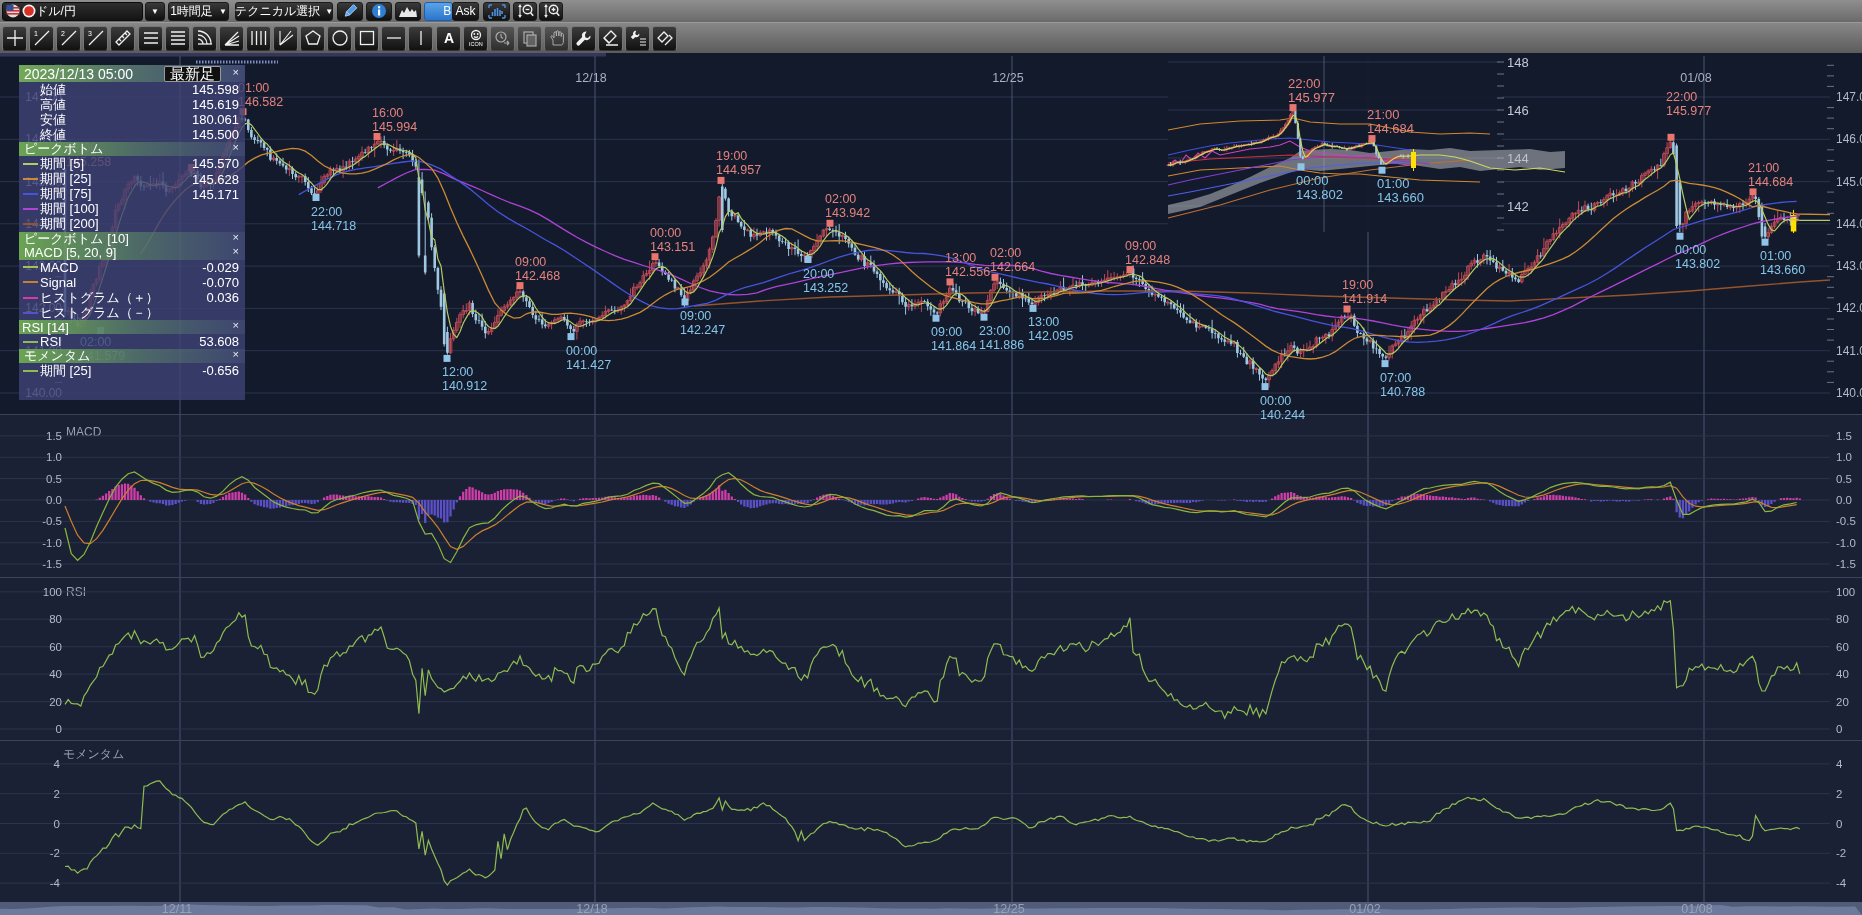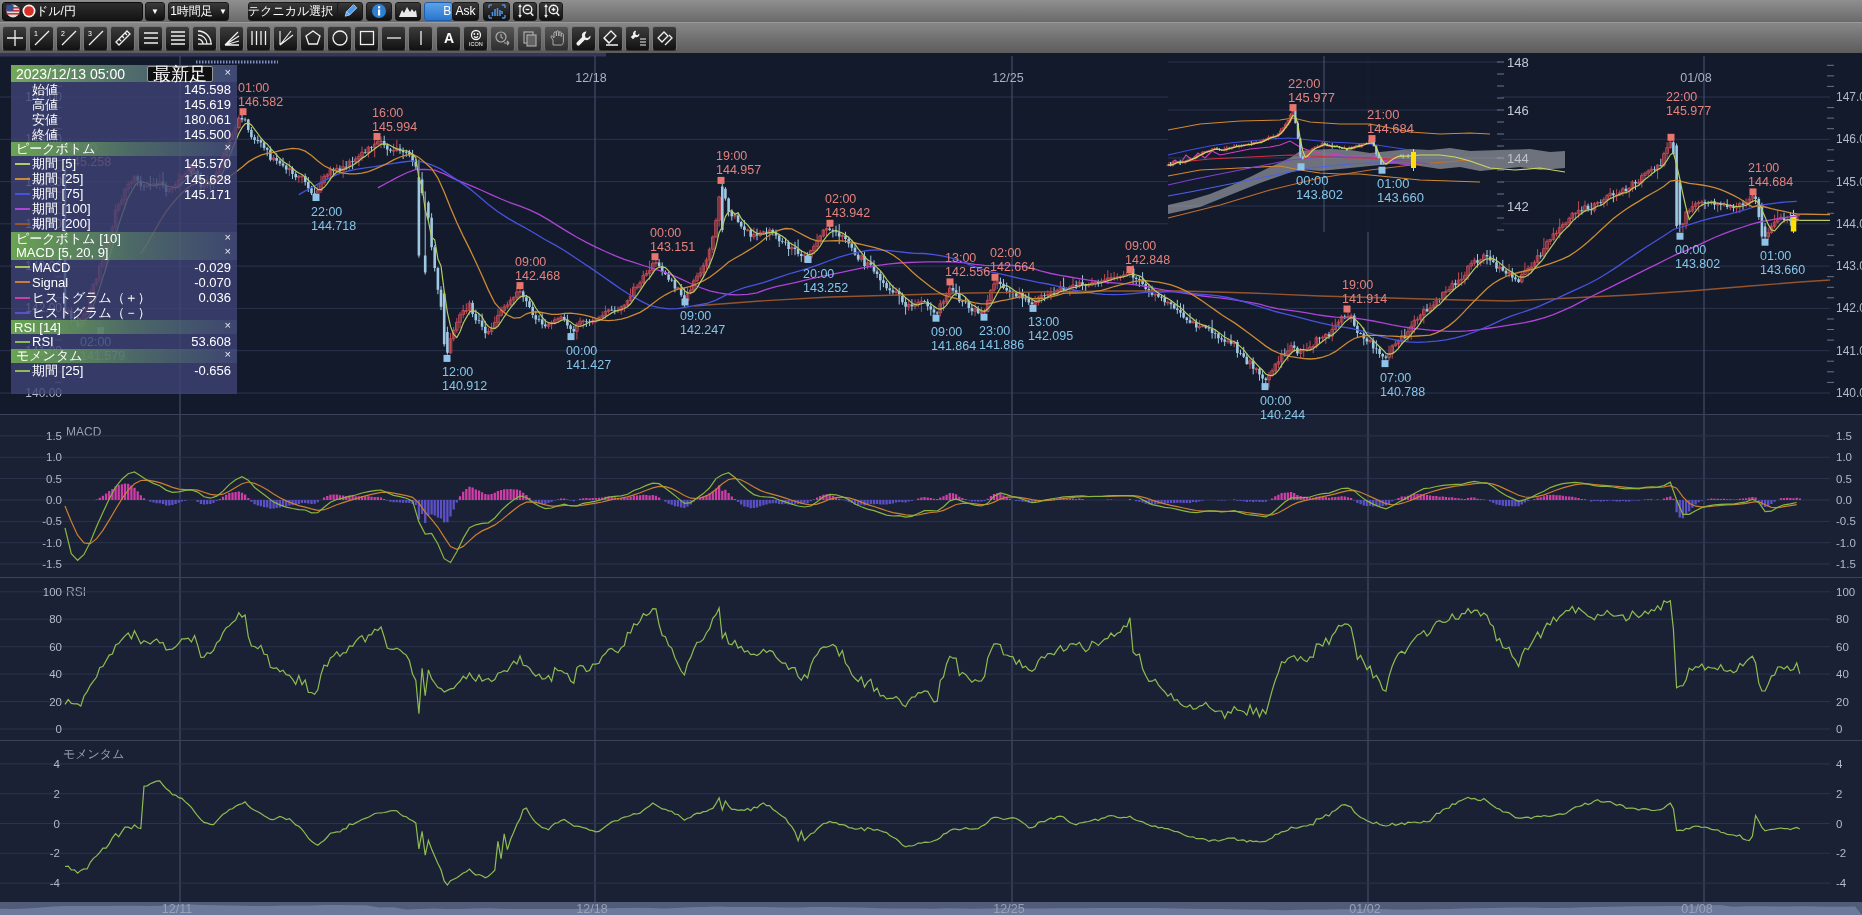--- a/index.html
+++ b/index.html
@@ -1,19 +1,19 @@
 <!DOCTYPE html>
 <html><head><meta charset="utf-8"><style>
 html,body{margin:0;padding:0;width:1862px;height:915px;overflow:hidden;background:#131a2c;font-family:"Liberation Sans",sans-serif;}
 #stage{position:relative;width:1862px;height:915px;}
 .tb1{position:absolute;left:0;top:0;width:1862px;height:22px;background:linear-gradient(#8f8f8f,#6a6a6a);}
 .tb2{position:absolute;left:0;top:22px;width:1862px;height:30px;background:linear-gradient(#878787,#5c5c5c);border-top:1px solid #9a9a9a;}
 .btn{position:absolute;top:1.5px;height:19px;white-space:nowrap;background:linear-gradient(#3a3a3a,#101010);border:1px solid #1a1a1a;border-radius:3px;box-sizing:border-box;color:#fff;font-size:12px;display:flex;align-items:center;justify-content:center;}
 .ib{position:absolute;top:2.5px;width:25px;height:25px;background:linear-gradient(#3c3c3c,#111);border:1px solid #777;border-bottom-color:#333;border-radius:3px;box-sizing:border-box;display:flex;align-items:center;justify-content:center;}
-.panel{position:absolute;left:11px;top:65px;width:226px;background:rgba(62,66,118,0.80);color:#fff;font-size:13px;padding-bottom:16px;}
+.panel{position:absolute;left:19px;top:65px;width:226px;background:rgba(62,66,118,0.80);color:#fff;font-size:13px;padding-bottom:22px;}
 .ph{height:17px;background:linear-gradient(90deg,rgba(110,170,82,0.95),rgba(95,140,105,0.55) 55%,rgba(80,95,135,0.30));display:flex;align-items:center;position:relative;}
 .row{height:15.1px;display:flex;align-items:center;position:relative;}
 .rl{margin-left:21px;}
 .rv{position:absolute;right:6px;}
 .sw{position:absolute;left:4px;top:6.5px;width:15px;height:2px;}
 .x{position:absolute;right:6px;top:1px;color:#eee;font-size:11px;}
 </style></head><body>
 <div id="stage">
 <svg width="1862" height="915" viewBox="0 0 1862 915" font-family="Liberation Sans, sans-serif" style="position:absolute;left:0;top:0">
 <rect width="1862" height="915" fill="#131a2c"></rect>
@@ -328,21 +328,21 @@
           <rect x="0.5" y="0.8" width="7" height="6" fill="#334d99"></rect>
         </svg>
         <svg width="14" height="14" viewBox="0 0 14 14" style="margin-left:2px">
           <circle cx="7" cy="7" r="6.5" fill="#f6f6f6"></circle>
           <circle cx="7" cy="7" r="4.8" fill="#d93025"></circle>
         </svg>
         <span style="">ドル/円</span>
       </div>
       <div class="btn" style="left:145px;width:20px;font-size:8px;">▼</div>
       <div class="btn" style="left:168px;width:61px;">1時間足<span style="font-size:8px;margin-left:6px">▼</span></div>
-      <div class="btn" style="left:248px;width:98px;">テクニカル選択<span style="font-size:8px;margin-left:5px">▼</span></div>
+      <div class="btn" style="left:235px;width:98px;">テクニカル選択<span style="font-size:8px;margin-left:5px">▼</span></div>
       <div class="btn" style="left:337px;width:26px;">
         <svg width="16" height="16" viewBox="0 0 16 16">
           <g transform="rotate(45 8 8)">
             <rect x="6" y="1" width="4.6" height="10" fill="#4e9ae8" stroke="#bcd8f5" stroke-width="0.8"></rect>
             <path d="M6 11h4.6L8.3 15z" fill="#4e9ae8" stroke="#bcd8f5" stroke-width="0.8"></path>
           </g>
         </svg>
       </div>
       <div class="btn" style="left:366px;width:26px;">
         <svg width="16" height="16" viewBox="0 0 16 16">
@@ -519,21 +519,21 @@
       <div class="ib" style="left:652px;">
         <svg width="18" height="18" viewBox="0 0 18 18">
           <path d="M6 13L2 9l6-6 4 4z" stroke="#f0f0f0" fill="none" stroke-width="1.3"></path>
           <path d="M9 16l7-7-3-3" stroke="#f0f0f0" fill="none" stroke-width="1.3"></path>
         </svg>
       </div>
     </div>
 <div class="panel">
       <div class="ph" style="background:linear-gradient(90deg,rgba(118,175,88,0.95),rgba(100,145,110,0.6) 50%,rgba(82,98,140,0.35));">
         <span style="margin-left:5px;font-size:14px">2023/12/13 05:00</span>
-        <span style="position:absolute;right:24px;top:1px;background:#101010;border:1px solid #999;border-radius:2px;padding:0 5px;font-size:18px;height:14px;line-height:14px;">最新足</span>
+        <span style="position:absolute;right:24px;top:1px;background:#101010;border:1px solid #999;border-radius:2px;padding:0 5px;font-size:15px;height:14px;line-height:14px;">最新足</span>
         <span class="x">×</span>
       </div>
       <div class="row">
         <span class="rl">始値</span>
         <span class="rv">145.598</span>
       </div>
       <div class="row">
         <span class="rl">高値</span>
         <span class="rv">145.619</span>
       </div>

